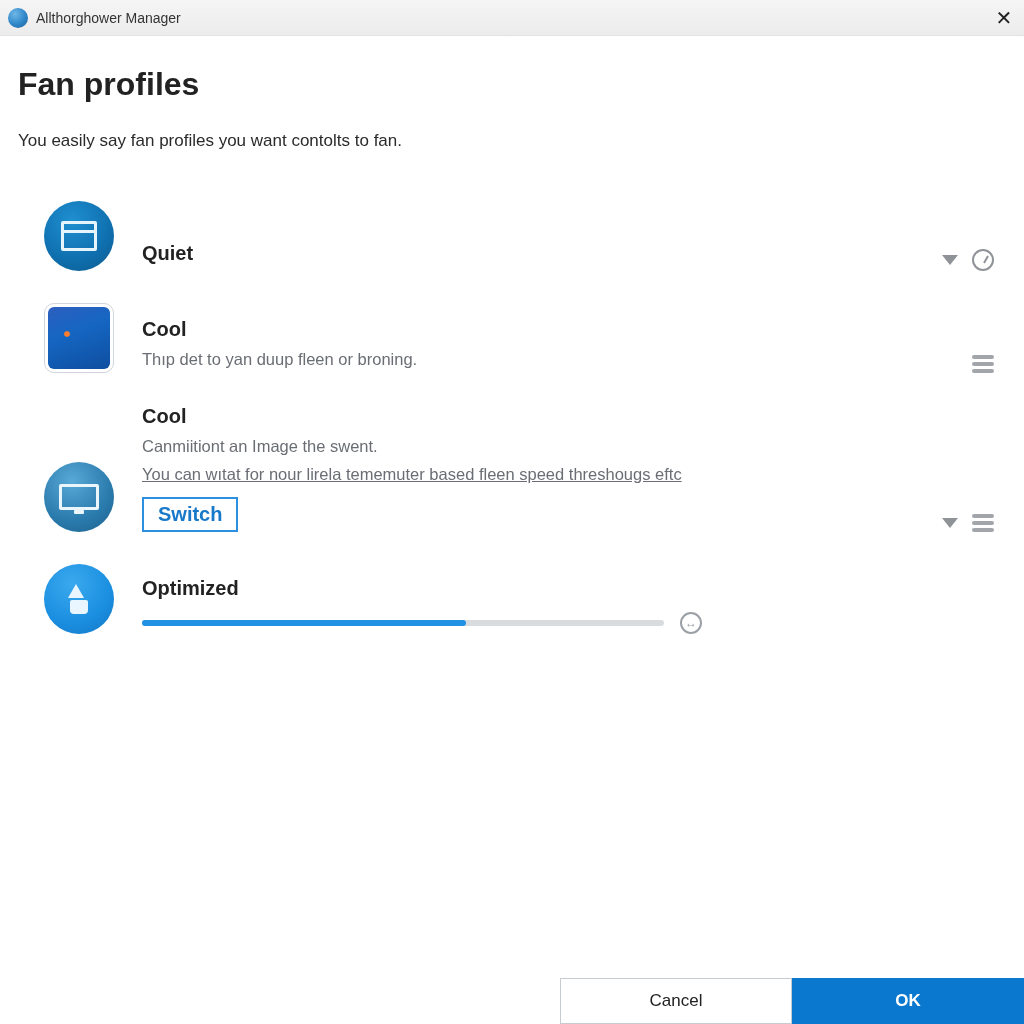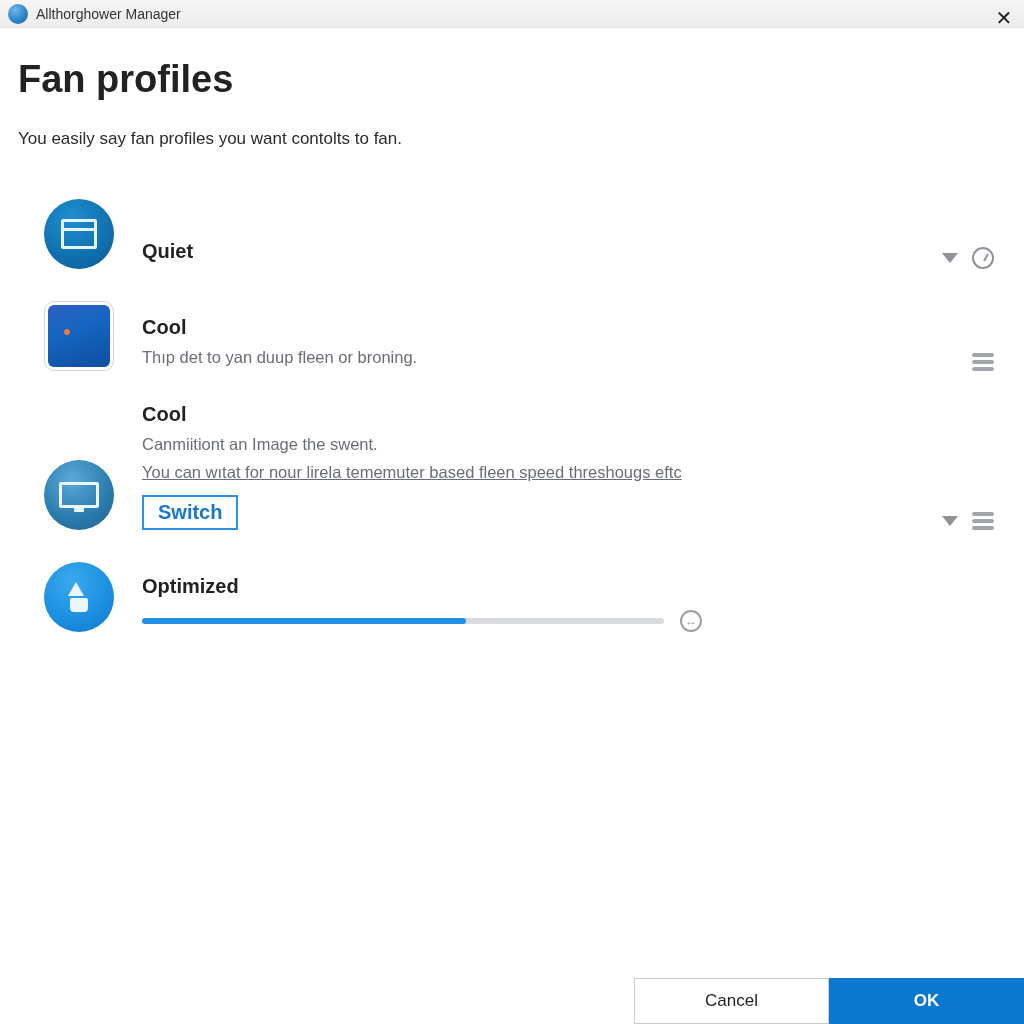--- a/index.html
+++ b/index.html
@@ -1,38 +1,38 @@
 <!DOCTYPE html>
 <html><head>
 <meta charset="utf-8">
 <style>
   * { box-sizing: border-box; margin: 0; padding: 0; font-family: "Segoe UI", Arial, sans-serif; }
   html, body { width: 1024px; height: 1024px; background: #ffffff; }
   .titlebar {
-    height: 28px;
+    height: 36px;
     background: linear-gradient(#f5f5f5,#ececec);
     border-bottom: 1px solid #e3e3e3;
     display: flex; align-items: center;
     padding: 4px 8px;
     position: relative;
   }
   .titlebar .app-icon {
     width: 20px; height: 20px; border-radius: 50%;
     display: inline-block; margin-right: 8px;
     background: radial-gradient(circle at 35% 30%, #6fb7e6 0%, #2e86c9 55%, #1e5f99 100%);
   }
   .titlebar .title { font-size: 14px; color: #333; }
   .titlebar .close {
     position: absolute; right: 6px; top: 4px;
     width: 28px; height: 28px; display:flex; align-items:center; justify-content:center;
     font-size: 20px; color:#222; cursor: pointer; font-weight: 300;
   }
 
   .content { padding: 30px 18px 120px 18px; }
-  h1.page-title { font-size: 38px; font-weight: 700; color:#222; margin-bottom: 28px; }
+  h1.page-title { font-size: 32px; font-weight: 700; color:#222; margin-bottom: 28px; }
   .subtitle { font-size: 17px; color:#2b2b2b; margin-bottom: 40px; }
 
   .profile-row { display:flex; align-items:flex-end; padding: 10px 0 22px 26px; }
   .profile-icon {
     width: 70px; height:70px; border-radius:50%;
     flex-shrink:0; margin-right: 28px;
     display:flex; align-items:center; justify-content:center;
   }
   .icon-blue-dark { background: radial-gradient(circle at 40% 28%, #1f8fd1 0%, #0f6fae 60%, #0c5a8d 100%); }
   .icon-blue-grad { background: radial-gradient(circle at 40% 28%, #58a9d6 0%, #2a7bad 60%, #1c5f8b 100%); }
@@ -84,21 +84,21 @@
   .glyph-bolt::before{ content:""; position:absolute; left:2px; top:0; width:0; height:0;
      border-left:8px solid transparent; border-right:8px solid transparent; border-bottom:14px solid #eaf6ff;}
   .glyph-bolt::after{ content:""; position:absolute; left:4px; bottom:0; width:18px; height:14px; background:#eaf6ff; border-radius:2px 2px 4px 4px;}
 
   
   .footer {
     position: fixed; left:0; right:0; bottom:0;
     display:flex; justify-content:flex-end; gap:0;
     padding: 0; background:#fff;
   }
-  .btn { width:195px; height:46px; font-size:17px; cursor:pointer; }
+  .btn { width:232px; height:46px; font-size:17px; cursor:pointer; }
   .btn-cancel { background:#fff; border:1px solid #c7ccd1; color:#222;}
   .btn-ok { background:#0a78cf; border:1px solid #0a78cf; color:#fff; font-weight:600;}
 </style>
 </head>
 <body>
 
 <div class="titlebar">
   <span class="app-icon"></span>
   <span class="title">Allthorghower Manager</span>
   <div class="close">✕</div>

